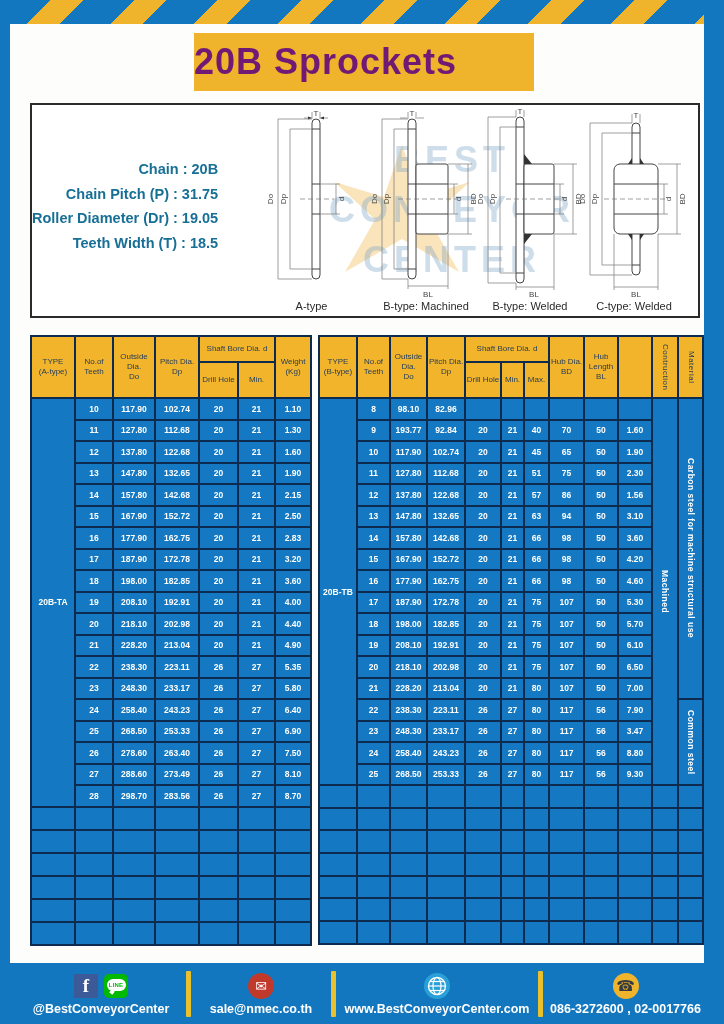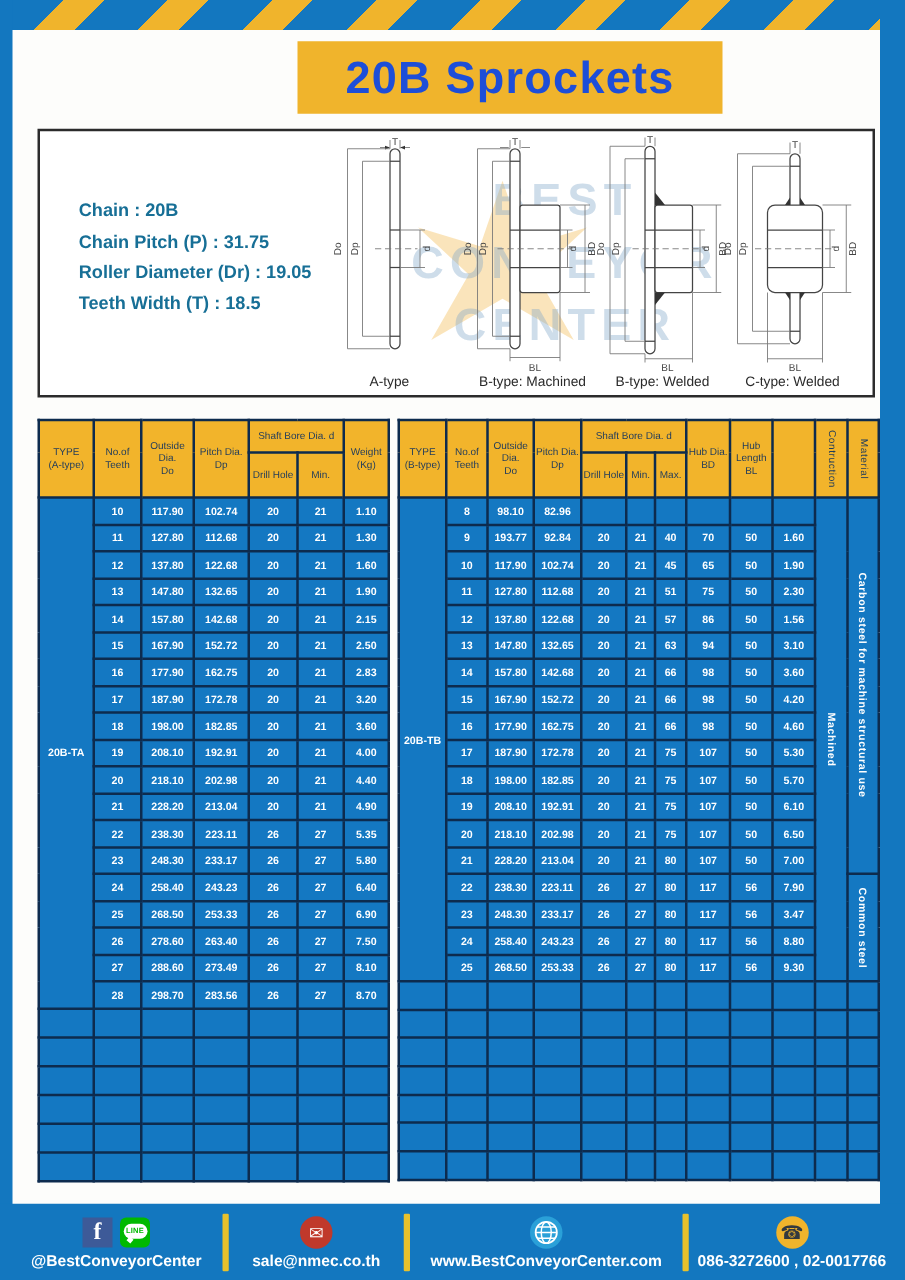--- a/index.html
+++ b/index.html
@@ -11,29 +11,29 @@
   .top-bar {
     position:absolute; left:0; top:0; width:724px; height:24px;
     background:repeating-linear-gradient(135deg,#1377bf 0,#1377bf 36px,#f0b42c 36px,#f0b42c 59px);
   }
   .edge { position:absolute; top:0; height:1024px; background:#1377bf; }
   .edge.left  { left:0;  width:10px; }
   .edge.right { right:0; width:20px; }
   
   .title-banner {
     position:absolute; left:194px; top:33px; width:340px; height:58px;
-    background:#f0b42c; color:#1d4ed8; font-size:36px; font-weight:bold;
-    text-align:center; line-height:58px; letter-spacing:1px;margin-left:44px;
+    background:#f0b42c; color:#701a75; font-size:36px; font-weight:bold;
+    line-height:58px; letter-spacing:1px;
   }
   
   .spec-box {
     position:absolute; left:30px; top:103px; width:670px; height:215px;
     background:#ffffff; border:2px solid #2b2b2b; box-sizing:border-box;
   }
-  .spec-lines { position:absolute; left:31px; top:52px; }
+  .spec-lines { position:absolute; left:0; top:52px;text-align:right; }
   .spec-line {
     color:#176f96; font-size:14.5px; font-weight:bold; line-height:24.5px; white-space:nowrap;
   }
   .watermark { position:absolute; left:265px; top:22px; width:310px; height:170px; pointer-events:none; }
   .wm-shape { position:absolute; left:30px; top:10px; opacity:0.30; }
   .wm-text {
     position:absolute; left:0; top:8px; width:310px; text-align:center;
     font-size:36px; font-weight:bold; letter-spacing:5px;
     color:rgba(125,165,200,0.38); line-height:50px;
   }
@@ -64,21 +64,21 @@
   .type-cell { font-size:9px; }
   .vcell, .vth { writing-mode:vertical-rl; letter-spacing:0.5px; }
   .vth { font-size:8px; padding:2px 0; }
   .vcell { font-size:8px; padding:2px 0; }
   
   .footer {
     position:absolute; left:0; top:963px; width:724px; height:61px; background:#1377bf;
     display:flex; align-items:center; justify-content:center;
   }
   .f-sec { display:flex; flex-direction:column; align-items:center; justify-content:center; }
-  .f-sec.s1 { width:170px; } .f-sec.s2 { width:140px; } .f-sec.s3 { width:218px; } .f-sec.s4 { width:165px; }
+  .f-sec.s1 { width:170px; } .f-sec.s2 { width:140px; } .f-sec.s3 { width:202px; } .f-sec.s4 { width:165px; }
   .f-icons { display:flex; gap:6px; align-items:center; height:30px; }
   .f-label { color:#ffffff; font-size:12.5px; font-weight:bold; margin-top:1px; white-space:nowrap; }
   .f-div { width:5px; height:46px; background:#e8c12c; border-radius:1px; }
   .fb-icon {
     width:24px; height:24px; background:#3d5a98; color:#ffffff; font-weight:bold;
     font-size:19px; text-align:center; line-height:24px; font-family:"Liberation Serif", serif;
   }
   .line-icon { position:relative; width:24px; height:24px; background:#00b900; border-radius:5px; }
   .line-bubble {
     position:absolute; left:2.5px; top:5px; width:19px; height:12px; background:#ffffff; border-radius:6px;

